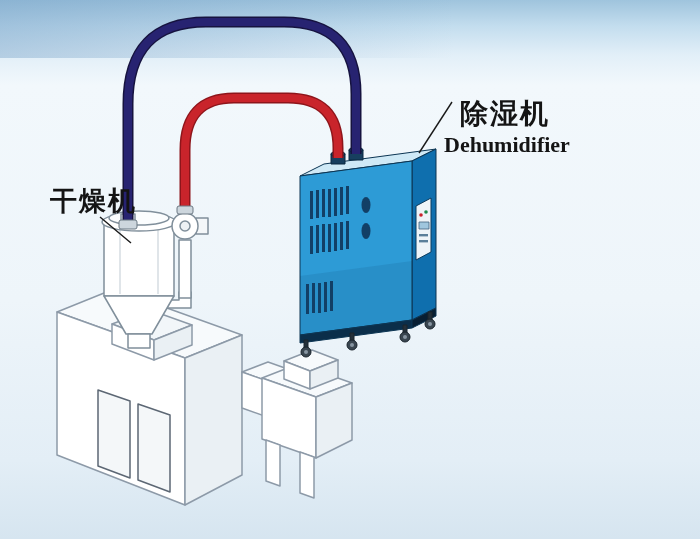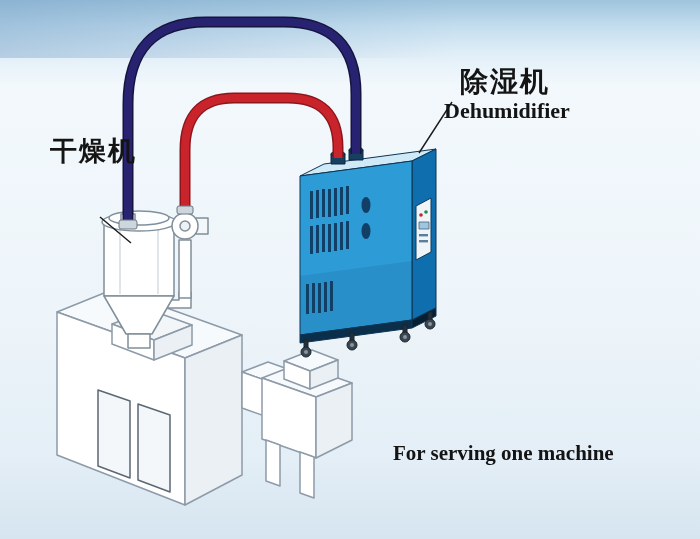--- a/index.html
+++ b/index.html
@@ -8,23 +8,23 @@
     background:linear-gradient(180deg,#9fc4dd 0px,#c3ddee 26px,#e2eff8 55px,#f2f8fc 85px,#eef5fa 300px,#e3eef6 460px,#d6e5f0 539px);
     font-family:"Liberation Sans",sans-serif;
   }
   .scene::before{
     content:'';position:absolute;left:0;top:0;right:0;height:58px;
     background:linear-gradient(90deg,rgba(110,155,195,.40),rgba(255,255,255,0) 65%);
     pointer-events:none;
   }
   svg{position:absolute;left:0;top:0;}
   .label{position:absolute;color:#141414;}
-  .cn{font-family:Liberation Serif, serif;font-weight:700;letter-spacing:2px;}
+  .cn{font-family:Liberation Mono, monospace;font-weight:700;letter-spacing:2px;margin-top:34px;}
   .en{font-family:"Liberation Serif",serif;font-weight:700;}
-  #hopper-label{left:50px;top:136px;}
+  #hopper-label{left:50px;top:154px;}
   #hopper-label .cn{font-size:27px;line-height:31px;}
   #hopper-label .en{font-size:20px;line-height:24px;}
   #dehumidifier-label{left:444px;top:66px;}
   #dehumidifier-label .cn{font-size:28px;line-height:32px;padding-left:16px;}
   #dehumidifier-label .en{font-size:22px;line-height:25px;}
   #caption{left:383px;top:440px;}
   #caption .cn{font-size:31px;line-height:36px;letter-spacing:1px;}
   #caption .en{font-size:21px;line-height:26px;padding-left:10px;}
 </style>
 </head>
@@ -165,16 +165,15 @@
   <div class="label" id="hopper-label">
     <div class="cn">干燥机</div>
   </div>
 
   <div class="label" id="dehumidifier-label">
     <div class="cn">除湿机</div>
     <div class="en">Dehumidifier</div>
   </div>
 
   <div class="label" id="caption">
-    <div class="en">For serving one machine</div>
   </div>
 
 </div>
 
 </body></html>

